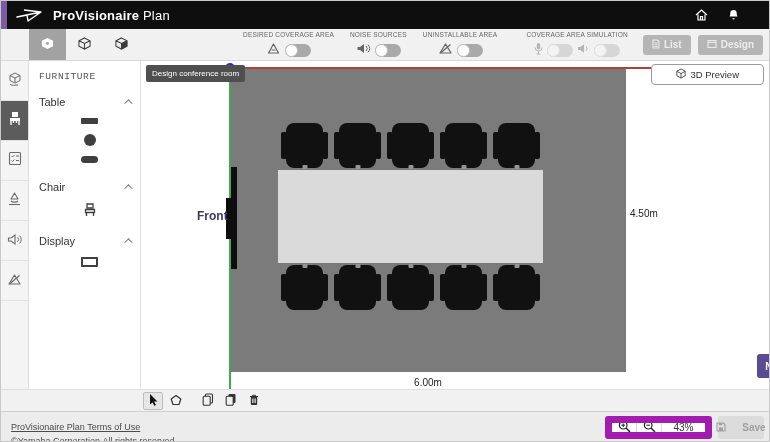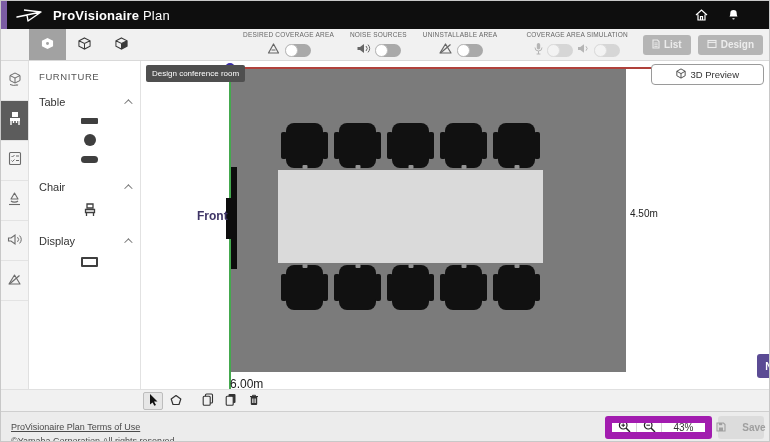--- a/index.html
+++ b/index.html
@@ -30,21 +30,21 @@
   .vdiv { width:1px; background:#d2d2d2; margin:4px 6px; }
   .gbtn { align-self:center; display:flex; align-items:center; gap:4px; background:#b5b5b5; color:#ececec; font-size:10px; font-weight:700; border:none; border-radius:3px; padding:4px 9px; margin-left:7px; cursor:default; }
   .toolbar-right { margin-left:auto; display:flex; align-items:flex-start; padding-right:6px; }
 
   
   .bodyrow { display:flex; height:328px; }
   .rail { width:28px; background:#f4f4f4; border-right:1px solid #e0e0e0; }
   .railcell { height:40px; display:flex; align-items:center; justify-content:center; border-bottom:1px solid #e3e3e3; cursor:pointer; }
   .railcell.sel { background:#5c5c5c; }
   .panel { width:112px; background:#fff; border-right:1px solid #e2e2e2; padding:10px 0 0 10px; }
-  .ptitle { font-size:9.5px; color:#555; letter-spacing:.6px; margin-bottom:14px; }
+  .ptitle { font-size:9.5px; color:#555; letter-spacing:.6px; margin-bottom:14px;font-family:Liberation Mono, monospace; }
   .sect { margin-bottom:6px; }
   .shead { display:flex; align-items:center; font-size:11px; color:#333; padding-right:10px; cursor:pointer; }
   .chev { margin-left:auto; width:6px; height:6px; border-top:1.5px solid #777; border-right:1.5px solid #777; transform:rotate(-45deg) translateY(2px); }
   .items { display:flex; flex-direction:column; align-items:center; gap:10px; padding:10px 0 12px; }
   .itm { cursor:grab; display:flex; align-items:center; justify-content:center; }
   .itm-rect { width:17px; height:6px; background:#3f3f3f; border-radius:1px; }
   .itm-circle { width:12px; height:12px; background:#3f3f3f; border-radius:50%; }
   .itm-pill { width:17px; height:7px; background:#3f3f3f; border-radius:3.5px; }
   .itm-display { width:17px; height:10px; border:2px solid #3f3f3f; border-radius:1px; }
 
@@ -52,21 +52,21 @@
   .canvas { position:relative; flex:1; background:#fff; overflow:hidden; }
   .room { position:absolute; left:89px; top:8px; width:396px; height:303px; background:#7b7b7b; }
   .yaxis { position:absolute; left:88px; top:7px; width:2px; height:321px; background:#44a94e; }
   .xaxis { position:absolute; left:89px; top:6px; width:455px; height:2px; background:#b0413b; }
   .xarrow { position:absolute; left:544px; top:3px; width:0; height:0; border-left:7px solid #b0413b; border-top:4px solid transparent; border-bottom:4px solid transparent; }
   .odot { position:absolute; left:84px; top:2px; width:10px; height:10px; border-radius:50%; background:#3b2fa8; }
   .roomtag { position:absolute; left:5px; top:4px; background:#4f4f4f; color:#fff; font-size:8px; padding:4px 6px; border-radius:2px; }
   .xlabel { position:absolute; left:512px; top:11px; color:#d42222; font-size:10px; font-weight:700; }
   .previewbtn { position:absolute; right:5px; top:3px; height:21px; display:flex; align-items:center; gap:4px; background:#fff; border:1px solid #9a9a9a; border-radius:4px; font-size:9.5px; color:#333; padding:0 24px; cursor:pointer; }
   .dim-h { position:absolute; left:489px; top:147px; font-size:10px; color:#222; }
-  .dim-w { position:absolute; left:89px; top:316px; width:396px; font-size:12px; color:#222; }
+  .dim-w { position:absolute; left:89px; top:316px; width:396px; text-align:center; font-size:10px; color:#222; }
   .nextbtn { position:absolute; left:588px; top:293px; width:38px; height:24px; background:#5b4b94; color:#fff; border:none; border-radius:3px; font-size:10px; font-weight:700; cursor:pointer;margin-left:28px; }
   .ctable { position:absolute; left:137px; top:109px; width:265px; height:93px; background:#dadada; }
   .chairs { position:absolute; left:140px; width:259px; height:45px; display:flex; justify-content:space-between; }
   .chairs.top { top:62px; } .chairs.bot { top:204px; }
   .chair { position:relative; width:47px; height:45px; }
   .chair .arm { position:absolute; top:9px; width:6px; height:27px; background:#111; border-radius:2px; }
   .chair .arm.l{left:0}.chair .arm.r{right:0}
   .chair .seat { position:absolute; left:5px; right:5px; top:0; bottom:0; background:#111; border-radius:8px; }
   .chair .notch { position:absolute; left:50%; transform:translateX(-50%); width:5px; height:4px; background:#949494; border-radius:1px; }
   .chairs.top .notch { bottom:-1px; } .chairs.bot .notch { top:-1px; }

